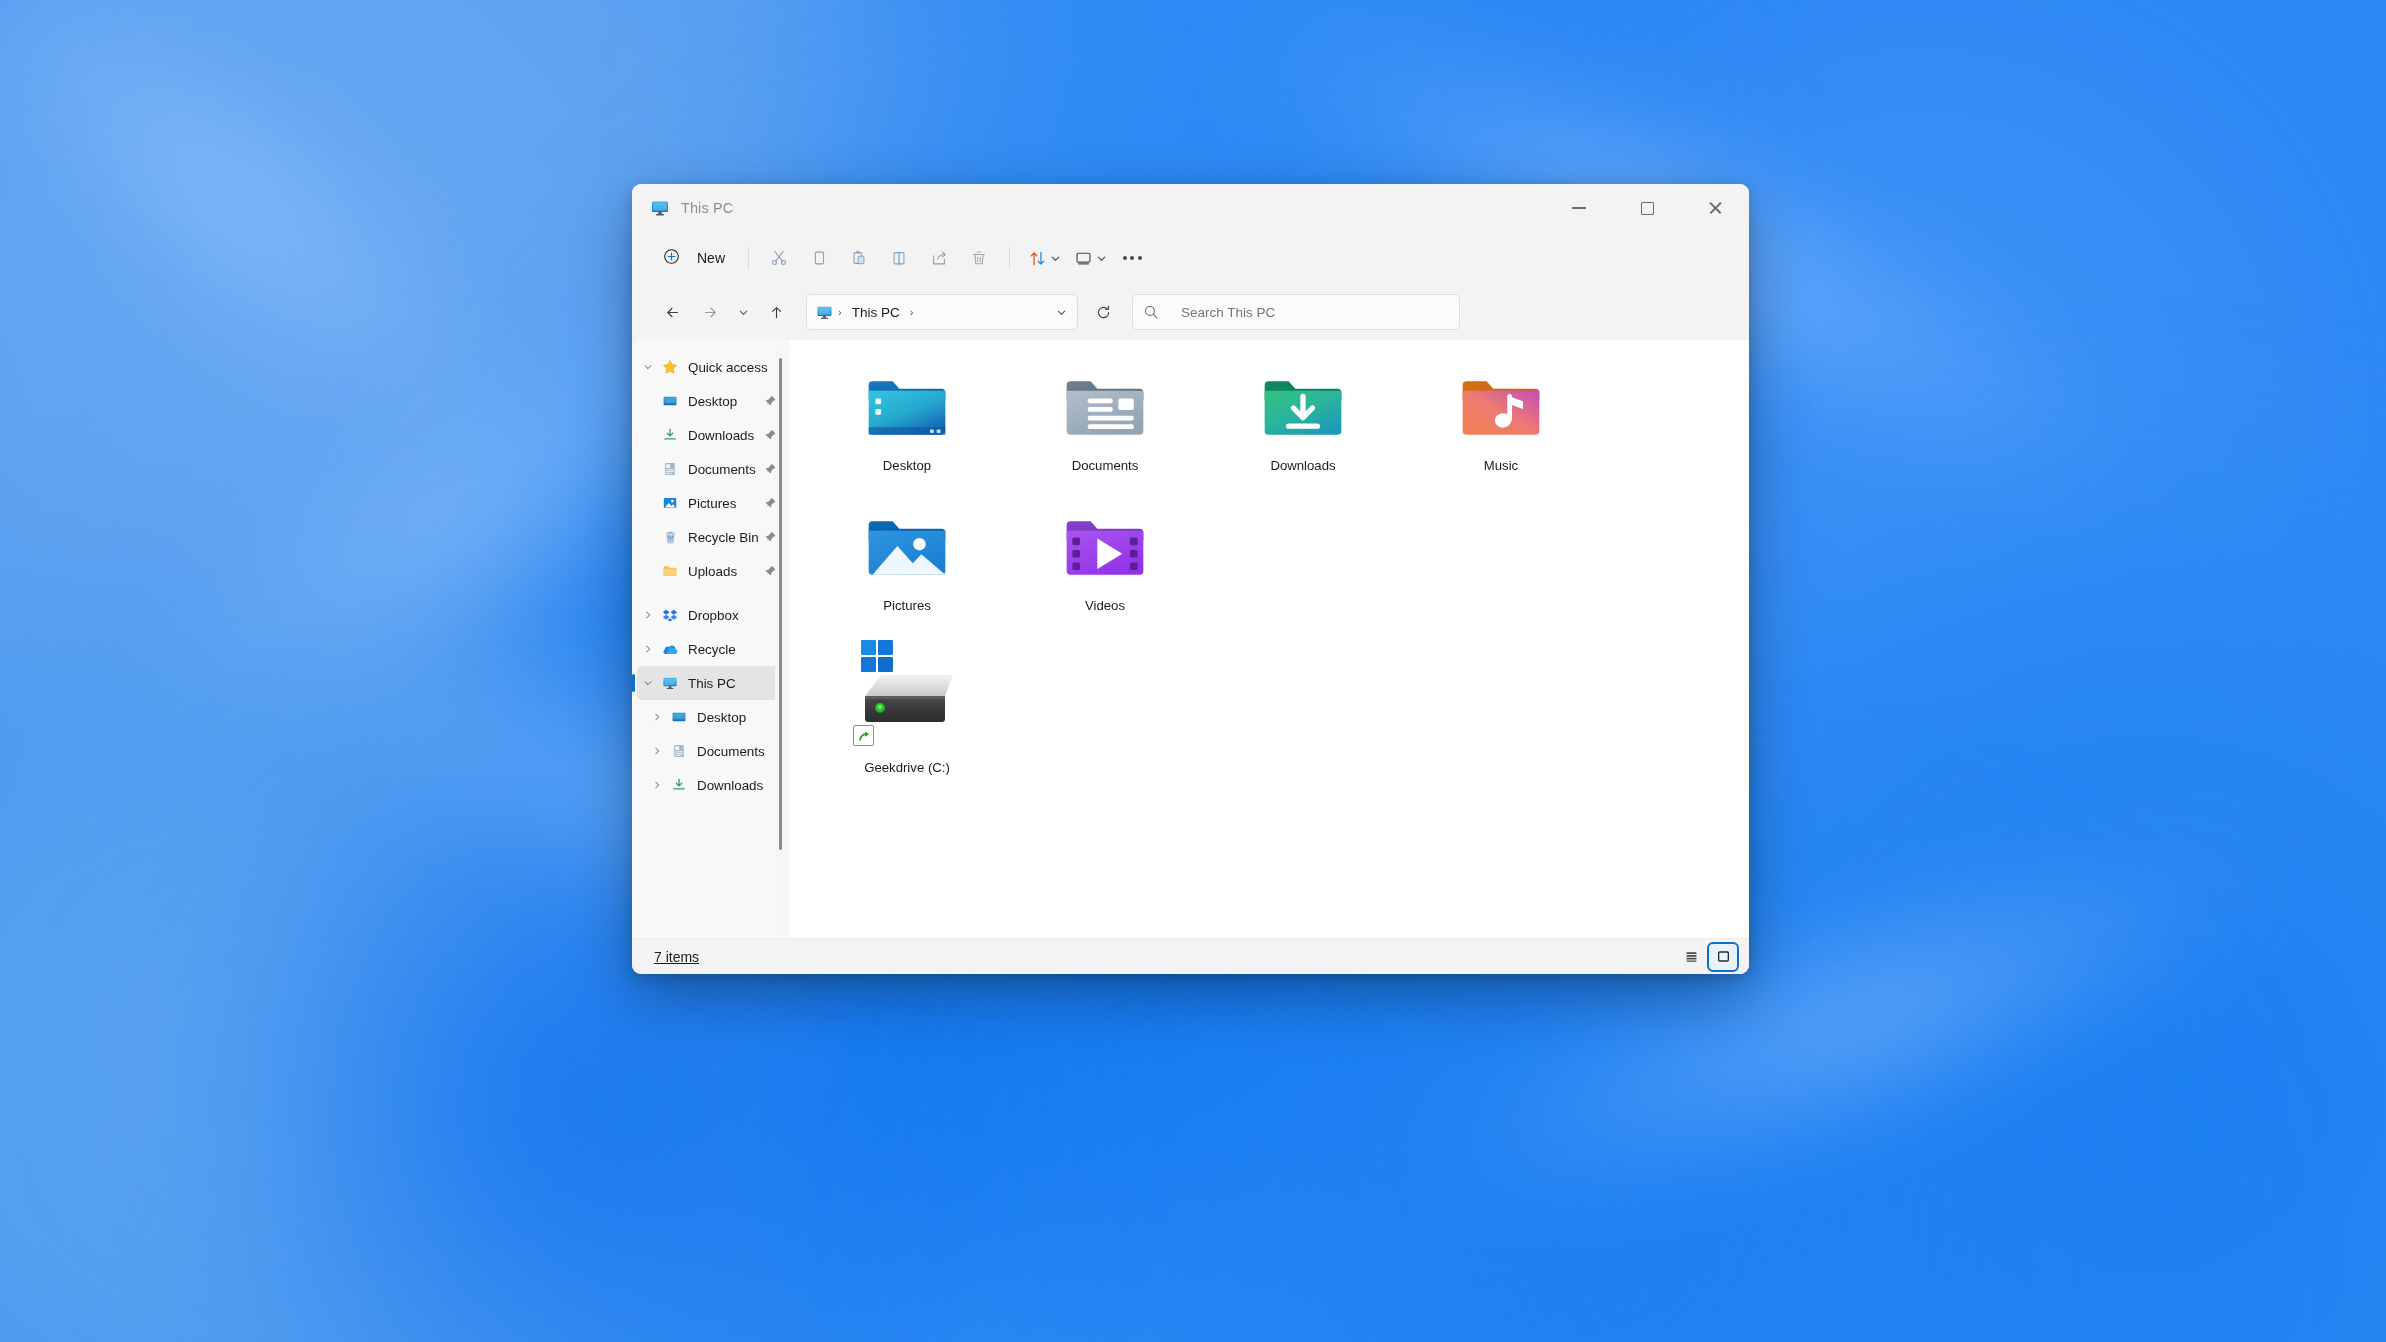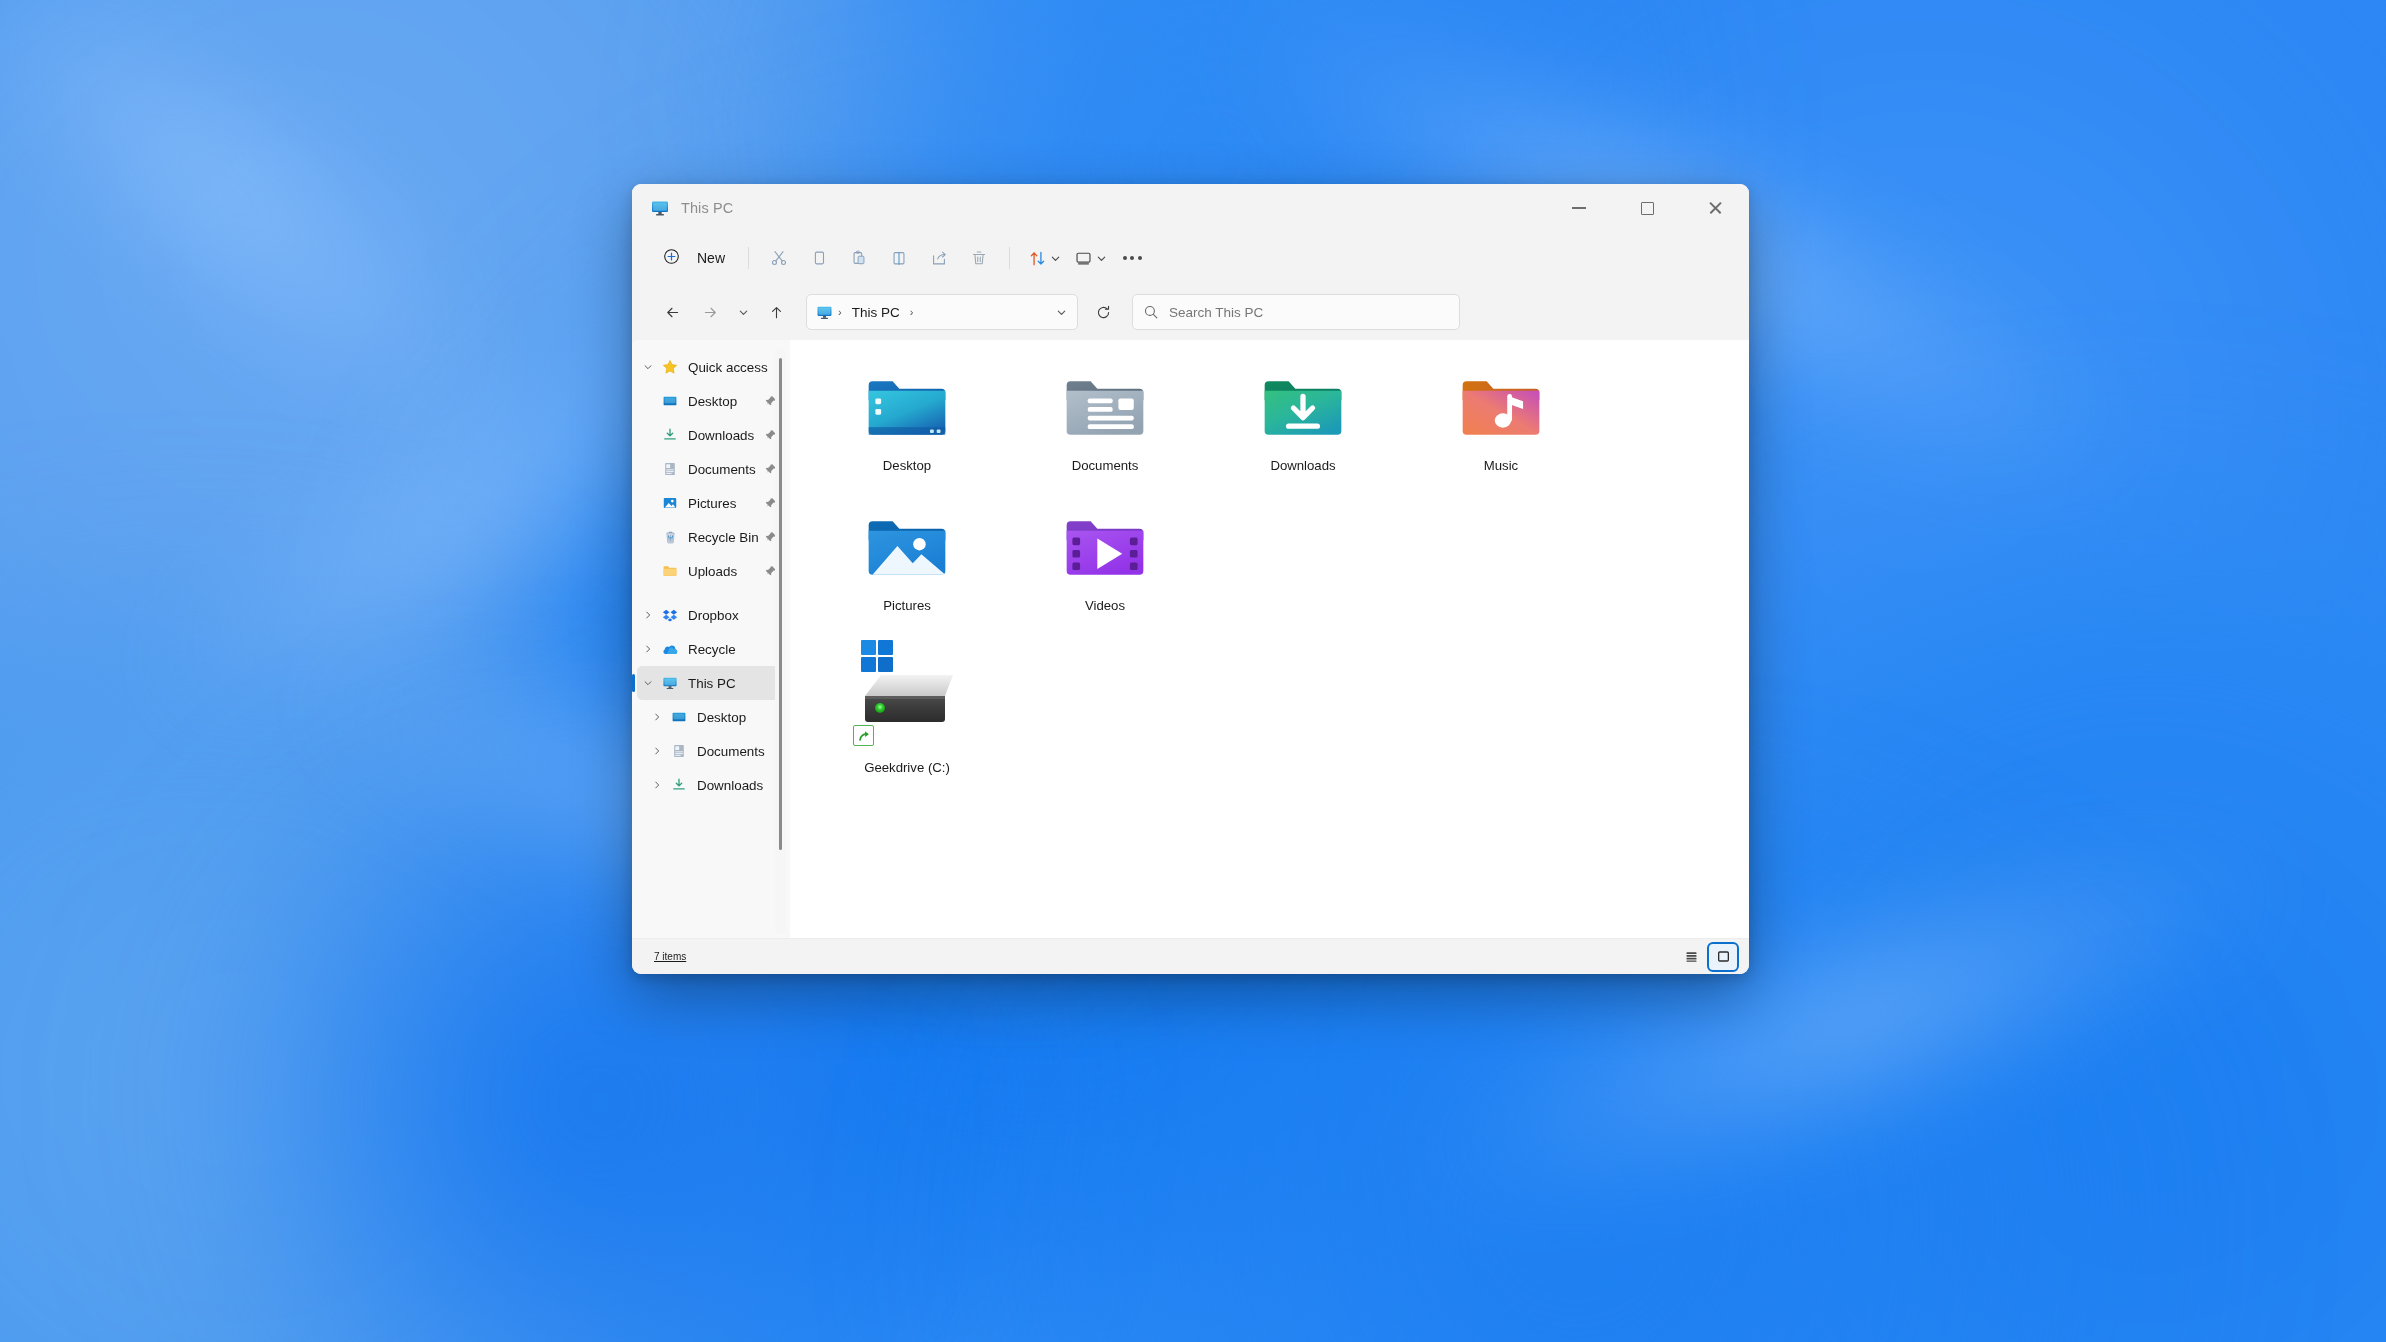--- a/index.html
+++ b/index.html
@@ -141,21 +141,21 @@
     font-size: 13.5px; color: #1b1b1b;
     padding: 3px 5px; border-radius: 3px; white-space: nowrap;
   }
   .addr-sep { color: #555; font-size: 11px; }
   .addr-grow { flex: 1 1 auto; }
   .refresh { width: 34px; height: 34px; display: flex; align-items: center; justify-content: center;
              border-radius: 5px; color: #2b2b2b; margin-left: 6px; }
   .searchbox {
     flex: 0 0 328px; height: 36px; margin-left: 10px;
     background: #fbfbfb; border: 1px solid #dddddd; border-radius: 5px;
-    display: flex; align-items: center; padding: 0 10px; gap: 10px;
+    display: flex; align-items: center; padding: 0 10px; gap: 22px;
   }
   .searchbox input {
     border: none; outline: none; background: transparent;
     font-size: 13.5px; color: #1b1b1b; width: 100%;
     font-family: "Liberation Sans", sans-serif;
   }
   .searchbox input::placeholder { color: #767676; }
 
   
   .body {
@@ -248,21 +248,21 @@
   .drive-cap { font-size: 13.2px; color: #1b1b1b; margin-top: 18px; }
 
   
   .statusbar {
     flex: 0 0 36px; height: 36px;
     background: #f3f3f3;
     display: flex; align-items: center;
     padding: 0 12px 0 22px;
     border-top: 1px solid #ececec;
   }
-  .status-txt { font-size: 10px; color: #1b1b1b; text-decoration: underline; }
+  .status-txt { font-size: 14px; color: #1b1b1b; text-decoration: underline; }
   .status-grow { flex: 1 1 auto; }
   .viewbtn {
     width: 28px; height: 26px; margin-left: 4px;
     display: flex; align-items: center; justify-content: center;
     border-radius: 4px; color: #4a4a4a;
   }
   .viewbtn.active { outline: 2px solid #0a6fcd; background: #eaf3fc; }
 </style>
 </head>
 <body>

